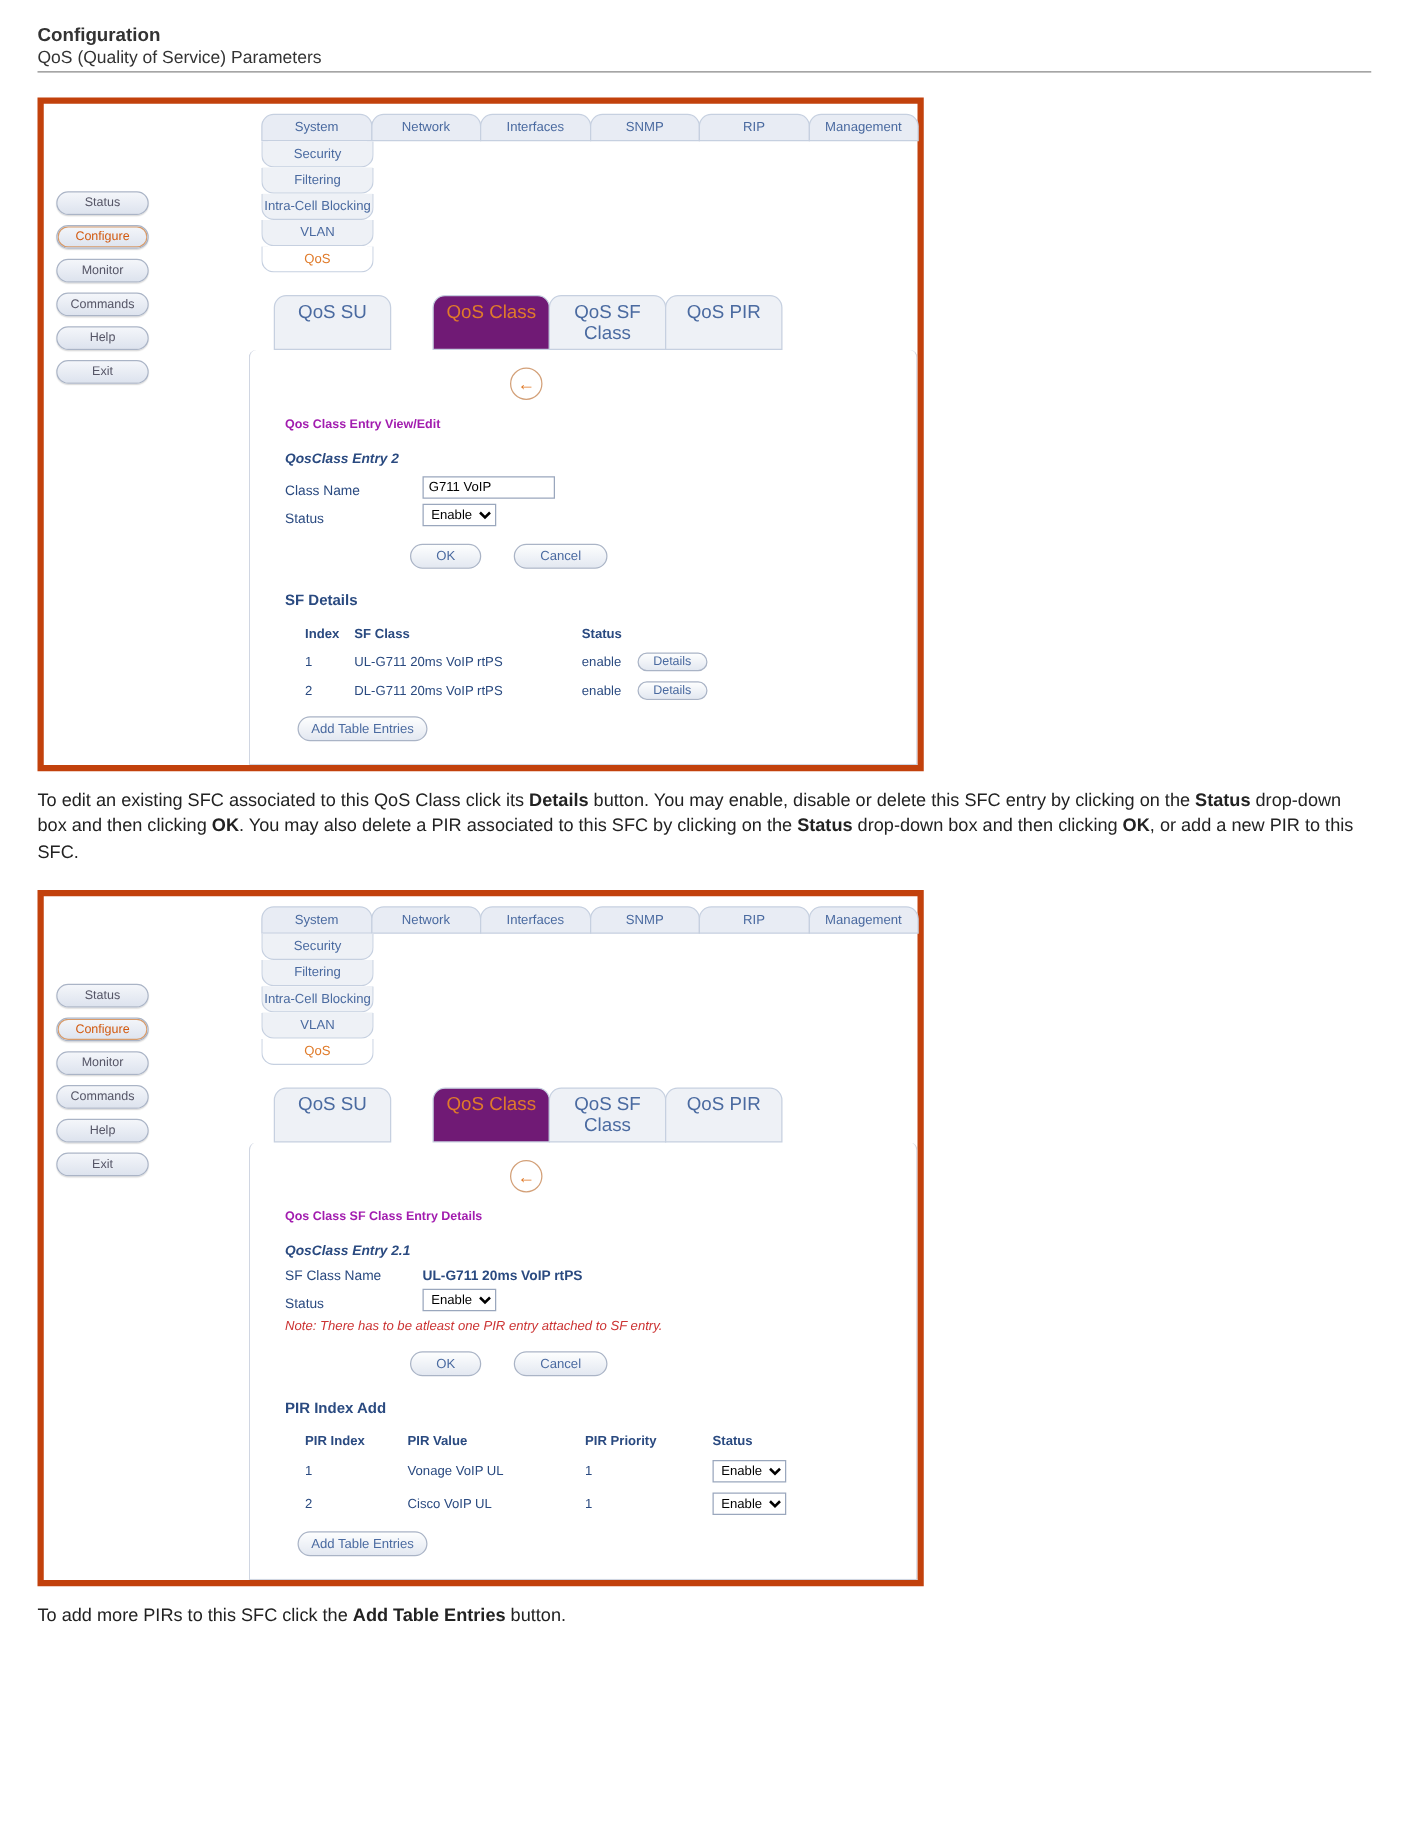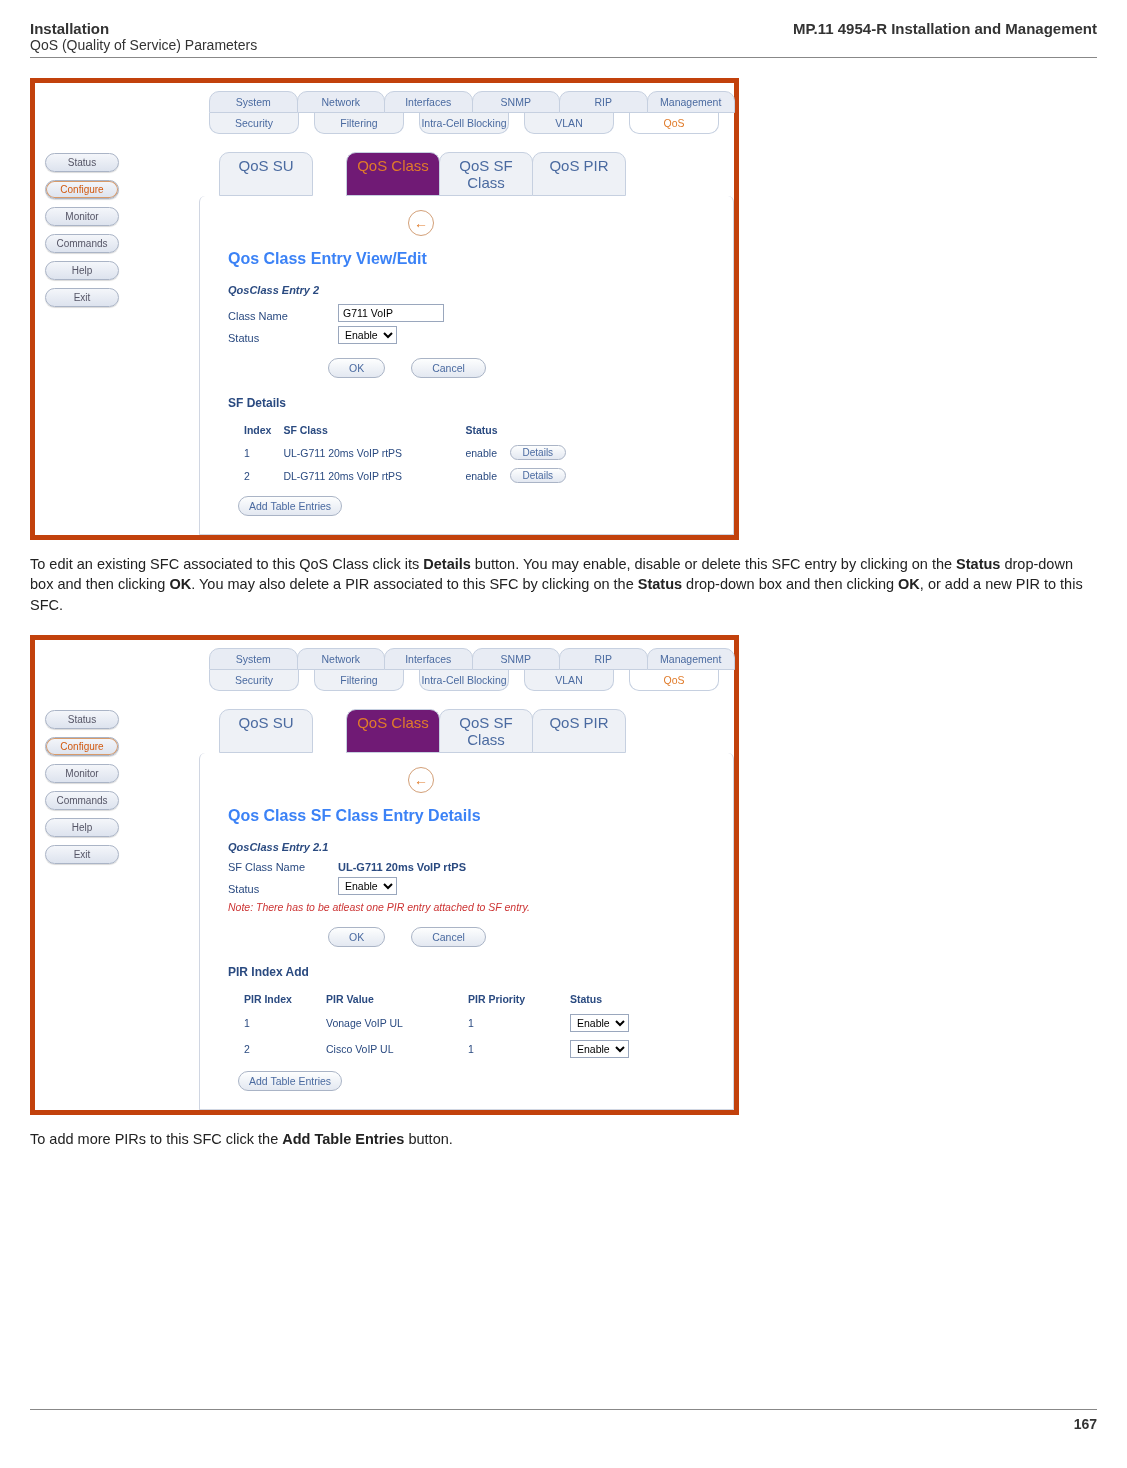--- a/index.html
+++ b/index.html
@@ -42,21 +42,22 @@
     border-radius:10px 10px 0 0;
     padding:4px 0;
     width:88px;
     text-align:center;
     border:1px solid #c6d0e0;
     margin-right:-1px;
   }
   .subtabs {
     display:flex;
     margin-left:130px;
-    gap:16px;
+    gap:0;
+    flex-direction:column;
   }
   .subtabs .tab {
     font-size:10.5px;
     color:#4a6aa0;
     background:#eef1f6;
     border-radius:0 0 10px 10px;
     padding:4px 0;
     width:88px;
     text-align:center;
     border:1px solid #c6d0e0;
@@ -110,21 +111,21 @@
     min-height:260px;
     position:relative;
   }
   .back-arrow {
     width:24px;height:24px;border:1px solid #d3a078;border-radius:50%;
     display:flex;align-items:center;justify-content:center;
     color:#e07b2a;font-weight:bold;font-size:14px;
     margin:0 0 14px 190px;
     background:#fff;
   }
-  .panel-title{color:#3b82f6;font-weight:bold;font-size:16px;margin:8px 0 16px 10px;}
+  .panel-title{color:#a21caf;font-weight:bold;font-size:10px;margin:8px 0 16px 10px;}
   .entry-head{color:#2a4a80;font-weight:bold;font-size:11px;font-style:italic;margin:0 0 8px 10px;}
   .frow{display:flex;align-items:flex-end;font-size:11px;color:#2a4a80;margin:4px 0 4px 10px;}
   .frow .lbl{width:110px;}
   .txtinput{border:1px solid #9aa7bd;font-size:10.5px;padding:2px 4px;width:96px;background:#fff;}
   .sel{border:1px solid #9aa7bd;font-size:10.5px;padding:1px 2px;background:#fff;}
   .okcancel{display:flex;gap:26px;margin:14px 0 18px 110px;}
   .pillbtn{
     font-size:10.5px;color:#4a6aa0;background:linear-gradient(#fdfefe,#e3e8f1);
     border:1px solid #aab4c6;border-radius:12px;padding:3px 20px;
   }
@@ -149,24 +150,23 @@
     font-weight:bold;
     font-size:14px;
     padding-top:6px;
   }
 </style>
 </head>
 <body>
 
 <div class="page-header">
   <div class="hdr-left">
-    <div>Installation</div>
+    <div>Configuration</div>
     <div class="sub">QoS (Quality of Service) Parameters</div>
   </div>
-  <div class="hdr-right">MP.11 4954-R Installation and Management</div>
 </div>
 
 <div class="screenshot">
   <div class="toptabs">
     <div class="tab">System</div>
     <div class="tab">Network</div>
     <div class="tab">Interfaces</div>
     <div class="tab">SNMP</div>
     <div class="tab">RIP</div>
     <div class="tab">Management</div>

